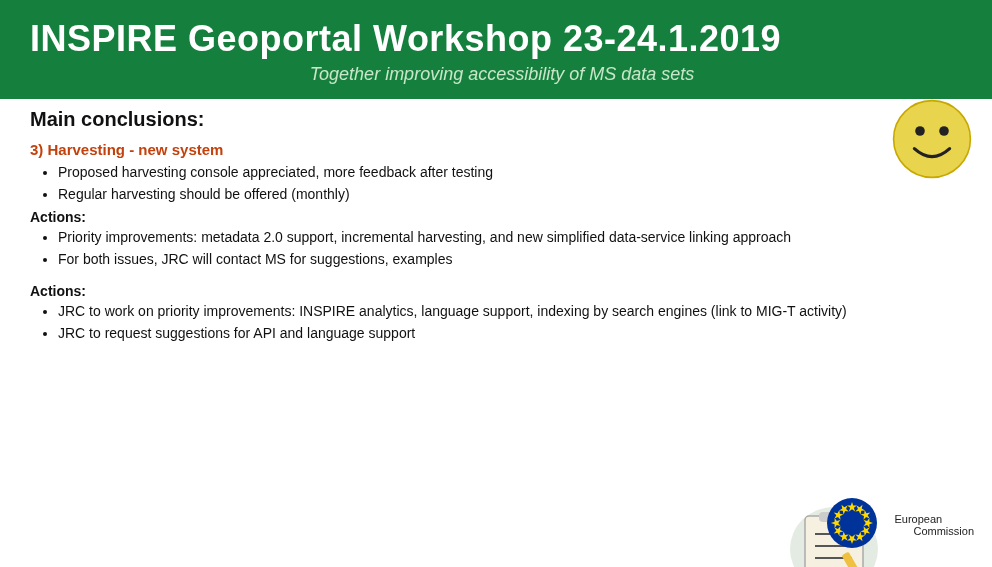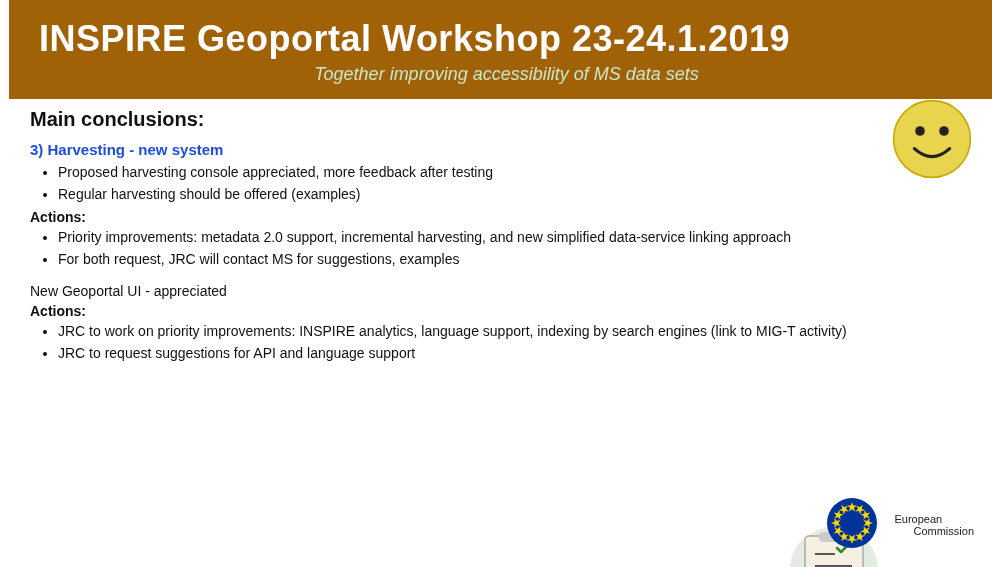--- a/index.html
+++ b/index.html
@@ -8,24 +8,23 @@
       box-sizing: border-box;
     }
     body {
       width: 992px;
       height: 567px;
       font-family: Arial, sans-serif;
       background: #ffffff;
       overflow: hidden;
     }
     .header {
-      background-color: #a16207;
+      background-color: #15803d;
       padding: 18px 18px 14px 30px;
       color: white;
-      margin-left: 9px;
     }
     .header-title {
       font-size: 36px;
       font-weight: bold;
       color: white;
       letter-spacing: 0.5px;
     }
     .header-subtitle {
       font-size: 18px;
       color: #c8e6c9;
@@ -44,21 +43,21 @@
       color: #111;
     }
     .section {
       margin-bottom: 14px;
       position: relative;
     }
     .section-title {
       font-size: 15px;
       font-weight: bold;
       margin-bottom: 4px;
-      color: #1d4ed8;
+      color: #c2410c;
     }
     .section-text {
       font-size: 14px;
       color: #111;
       margin-bottom: 2px;
     }
     .actions-label {
       font-size: 14px;
       font-weight: bold;
       margin-top: 4px;
@@ -125,31 +124,30 @@
       <path d="M 28 62 Q 50 82 72 62" stroke="#222" stroke-width="4" fill="none" stroke-linecap="round"></path>
     </svg>
   </div>
 
   <div class="main-conclusions-title">Main conclusions:</div>
 
   <div class="section">
     <div class="section-title">3) Harvesting - new system</div>
     <ul class="bullet-list">
       <li>Proposed harvesting console appreciated, more feedback after testing</li>
-      <li>Regular harvesting should be offered (examples)</li>
+      <li>Regular harvesting should be offered (monthly)</li>
     </ul>
     <div class="actions-label">Actions:</div>
     <ul class="bullet-list">
       <li>Priority improvements: metadata 2.0 support, incremental harvesting, and new simplified data-service linking approach</li>
-      <li>For both request, JRC will contact MS for suggestions, examples</li>
+      <li>For both issues, JRC will contact MS for suggestions, examples</li>
     </ul>
   </div>
 
   <div class="section">
-    <div class="section-text">New Geoportal UI - appreciated</div>
     <div class="actions-label">Actions:</div>
     <ul class="bullet-list">
       <li>JRC to work on priority improvements: INSPIRE analytics, language support, indexing by search engines (link to MIG-T activity)</li>
       <li>JRC to request suggestions for API and language support</li>
     </ul>
   </div>
 
   <div style="position:absolute; right: 110px; bottom: -230px;">
     <svg width="95" height="90" viewBox="0 0 95 90" xmlns="http://www.w3.org/2000/svg">
 

